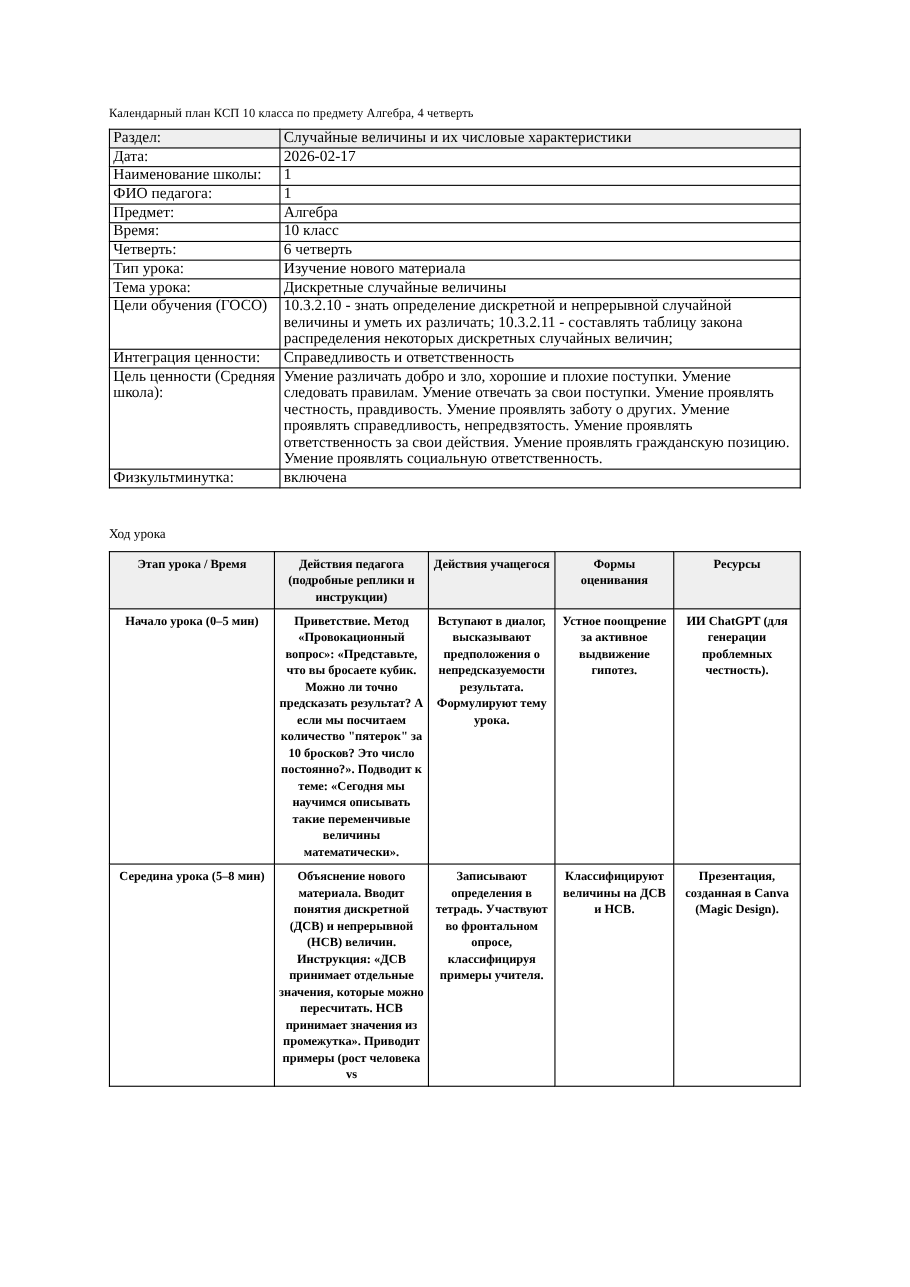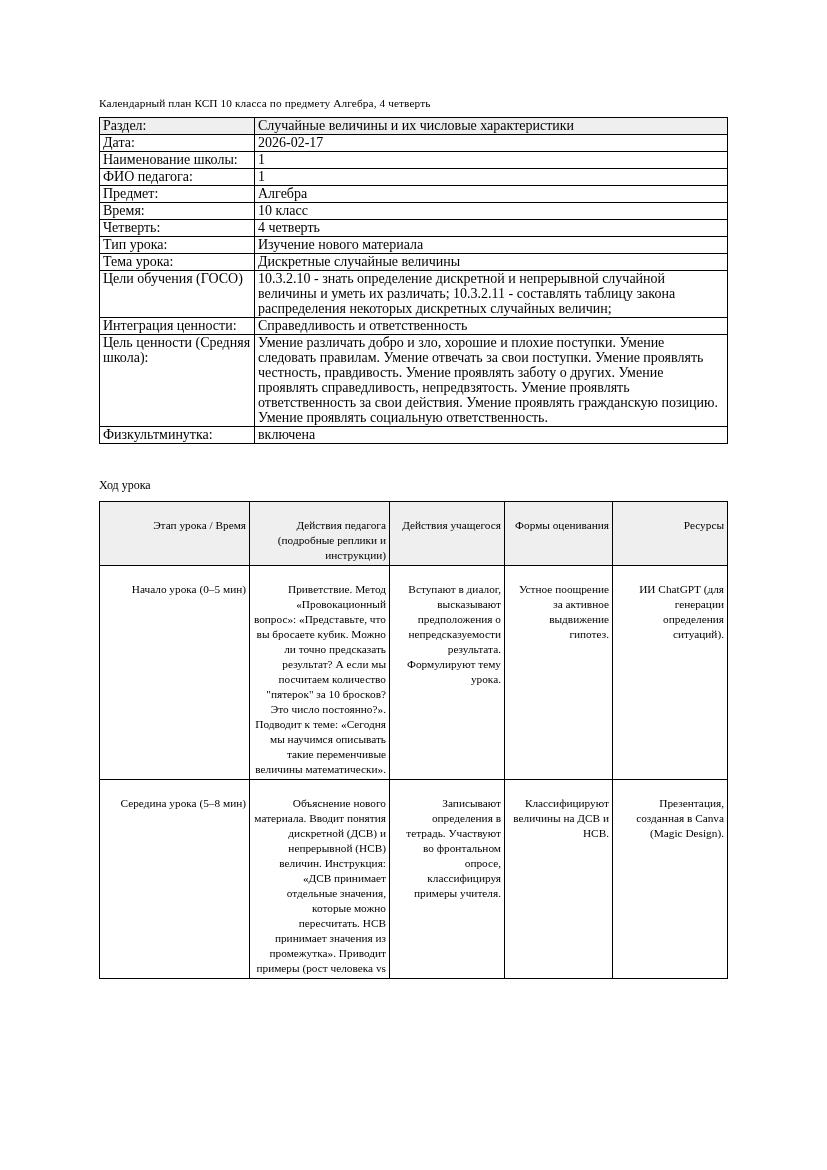--- a/index.html
+++ b/index.html
@@ -66,24 +66,24 @@
     left: 99px;
     top: 501px;
     width: 628px;
     border-collapse: collapse;
     table-layout: fixed;
     font-size: 11.3px;
     line-height: 15px;
   }
   table.flow-table td, table.flow-table th {
     border: 1px solid #000000;
-    padding: 16px 3px 2px 3px;
+    padding: 4px 3px 2px 3px;
     vertical-align: top;
-    text-align: right;
-    font-weight: normal;
+    text-align: center;
+    font-weight: bold;
     word-wrap: break-word;
     overflow-wrap: break-word;
     hyphens: none;
   }
   table.flow-table thead th { background: #efefef; }
   table.flow-table col.f1 { width: 150px; }
   table.flow-table col.f2 { width: 140px; }
   table.flow-table col.f3 { width: 115px; }
   table.flow-table col.f4 { width: 108px; }
   table.flow-table col.f5 { width: 115px; }
@@ -131,21 +131,21 @@
         <tr>
           <td>Предмет:</td>
           <td>Алгебра</td>
         </tr>
         <tr>
           <td>Время:</td>
           <td>10 класс</td>
         </tr>
         <tr>
           <td>Четверть:</td>
-          <td>4 четверть</td>
+          <td>6 четверть</td>
         </tr>
         <tr>
           <td>Тип урока:</td>
           <td>Изучение нового материала</td>
         </tr>
         <tr>
           <td>Тема урока:</td>
           <td>Дискретные случайные величины</td>
         </tr>
         <tr>
@@ -185,21 +185,21 @@
           <th>Формы оценивания</th>
           <th>Ресурсы</th>
         </tr>
       </thead>
       <tbody>
         <tr>
           <td>Начало урока (0–5 мин)</td>
           <td>Приветствие. Метод «Провокационный вопрос»: «Представьте, что вы бросаете кубик. Можно ли точно предсказать результат? А если мы посчитаем количество "пятерок" за 10 бросков? Это число постоянно?». Подводит к теме: «Сегодня мы научимся описывать такие переменчивые величины математически».</td>
           <td>Вступают в диалог, высказывают предположения о непредсказуемости результата. Формулируют тему урока.</td>
           <td>Устное поощрение за активное выдвижение гипотез.</td>
-          <td>ИИ ChatGPT (для генерации определения ситуаций).</td>
+          <td>ИИ ChatGPT (для генерации проблемных честность).</td>
         </tr>
         <tr>
           <td>Середина урока (5–8 мин)</td>
           <td>Объяснение нового материала. Вводит понятия дискретной (ДСВ) и непрерывной (НСВ) величин. Инструкция: «ДСВ принимает отдельные значения, которые можно пересчитать. НСВ принимает значения из промежутка». Приводит примеры (рост человека vs</td>
           <td>Записывают определения в тетрадь. Участвуют во фронтальном опросе, классифицируя примеры учителя.</td>
           <td>Классифицируют величины на ДСВ и НСВ.</td>
           <td>Презентация, созданная в Canva (Magic Design).</td>
         </tr>
       </tbody>
     </table>

